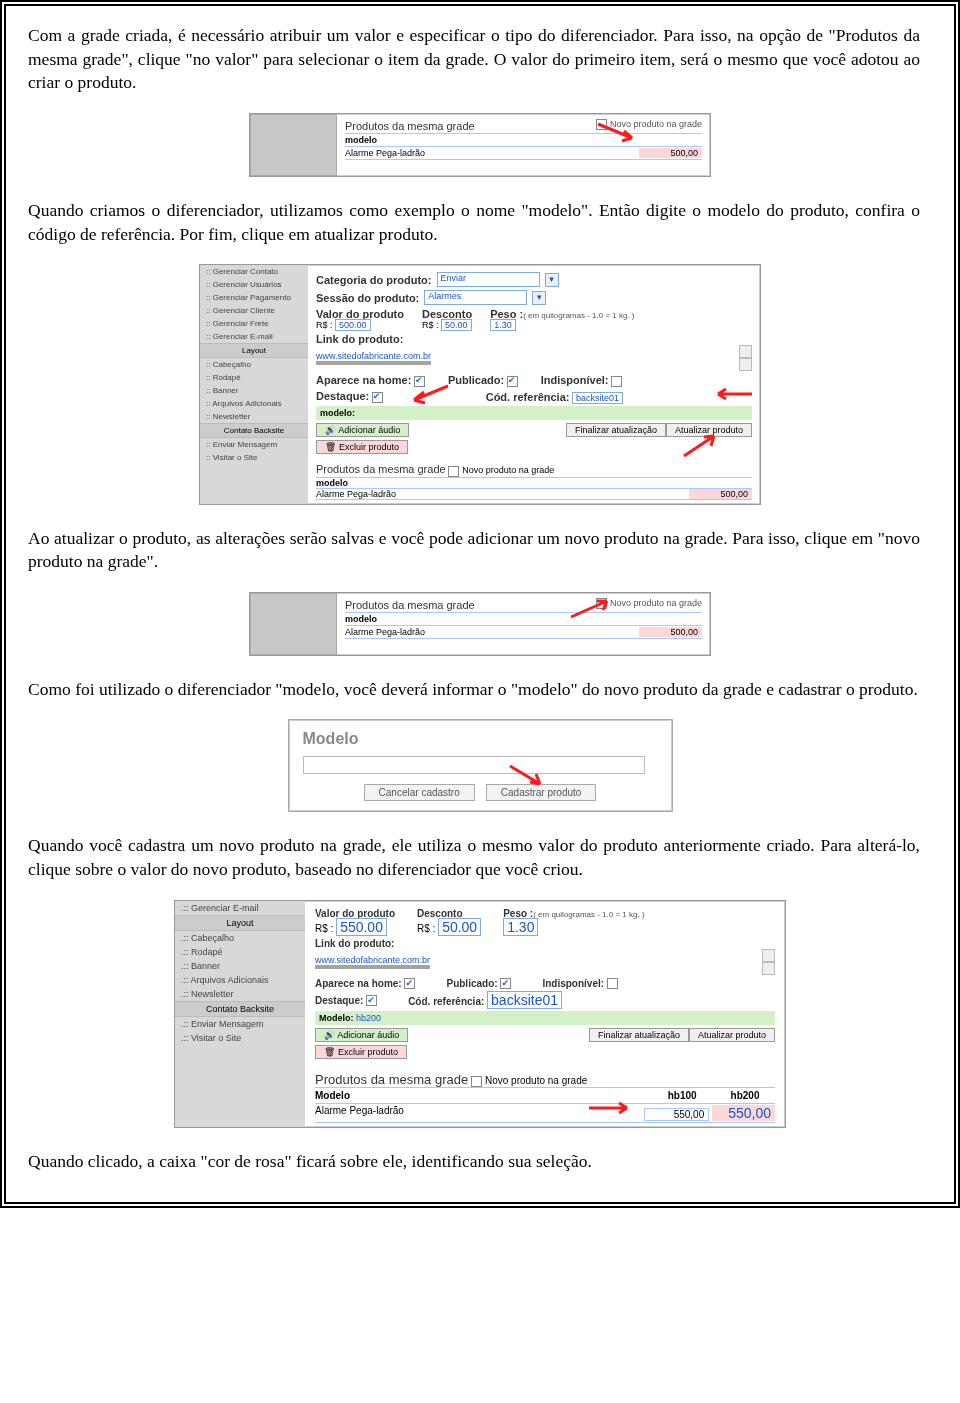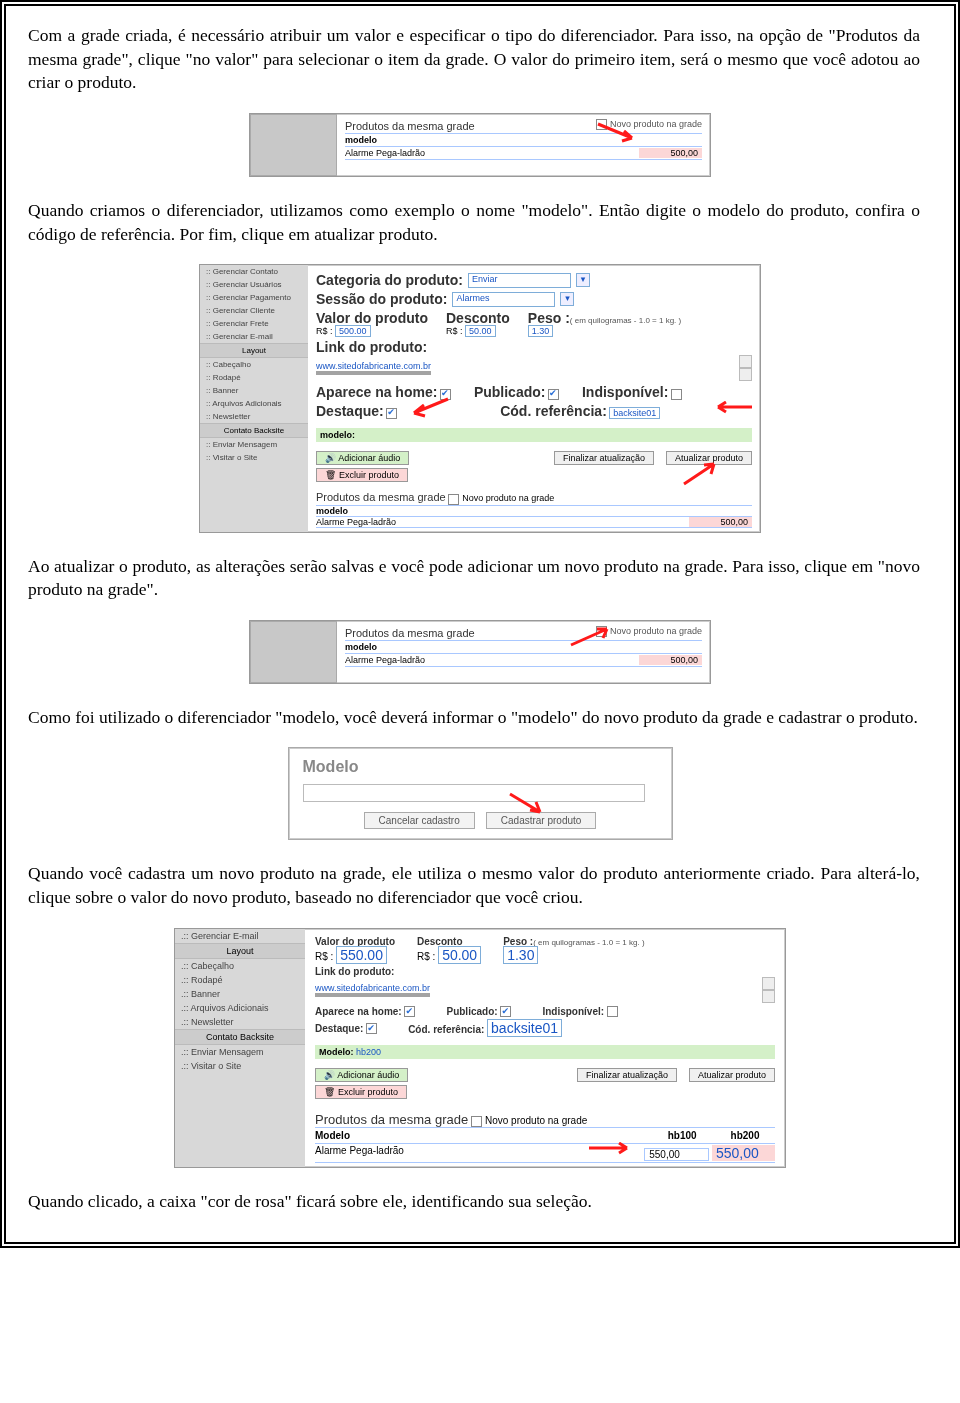--- a/index.html
+++ b/index.html
@@ -18,46 +18,46 @@
   .gradebox .price{width:55px;text-align:right;background:#fcd7d7;padding:0 4px}
   .chk{display:inline-block;width:9px;height:9px;border:1px solid #888;vertical-align:middle;margin-right:3px}
   .chk.on:after{content:"✔";font-size:9px;color:#2a6fd6;position:relative;top:-2px}
   
   .admin{width:560px;font:9px Verdana,Arial,sans-serif;display:flex}
   .sidebar{width:108px;background:#d8d8d8}
   .sidebar .grp{background:#ccc;font-size:8px;text-align:center;padding:2px 0;border-top:1px solid #bbb;border-bottom:1px solid #bbb}
   .sidebar .itm{font-size:8px;padding:2px 6px;color:#444}
   .main{flex:1;padding:4px 8px}
   .main .line{display:flex;align-items:center;gap:5px;margin:3px 0}
-  .main label{color:#333;font-weight:bold;font-size:14px}
+  .main label{color:#333;font-weight:bold;font-size:11px}
   .sel,.txt{border:1px solid #7eadd9;background:#fff;font-size:9px;padding:0 3px;height:13px;color:#1a56c4}
   .sel{width:95px}
   .txt{color:#1a56c4}
-  .greenbar{background:#d4f0c8;padding:2px 4px;margin:9px 0;font-size:9px;font-weight:bold}
-  .actrow{display:flex;gap:12px;align-items:center;margin:3px 0}
+  .greenbar{background:#d4f0c8;padding:2px 4px;margin:3px 0;font-size:9px;font-weight:bold}
+  .actrow{display:flex;align-items:center;margin:3px 0}
   .btn{border:1px solid #999;background:#f0f0f0;font-size:9px;padding:1px 8px}
   .pinkbtn{background:#fcd7d7}
   .greenbtn{background:#d4f0c8}
   .peso{color:#555;font-size:8px}
   .linkurl{color:#1a56c4;font-size:9px;border-bottom:4px solid #a3a3a3;display:inline-block}
   .iconsq{display:inline-block;width:11px;height:11px;border:1px solid #bbb;background:#eee;vertical-align:middle}
   
   .dlg{width:355px;border:1px solid #aaa;padding:10px 14px;font:11px Arial,sans-serif}
   .dlg .ttl{font:bold 16px Arial;color:#888;margin-bottom:8px}
   .dlg .inp{width:96%;height:16px;border:1px solid #bbb;background:#fff;margin-bottom:10px}
   .dlg .btns{text-align:center}
   .dlg .b{display:inline-block;border:1px solid #aaa;background:#f3f3f3;font-size:10px;padding:2px 14px;margin:0 4px;color:#555}
   
   .admin5{width:610px;font:10px Verdana,Arial,sans-serif;display:flex}
   .admin5 .sidebar{width:130px}
   .admin5 .sidebar .itm,.admin5 .sidebar .grp{font-size:9px}
   .admin5 .main{padding:4px 10px}
   .admin5 .main label{font-size:10px}
   .admin5 .txt,.admin5 .sel{font-size:14px;height:14px}
-  .pricecell{display:inline-block;width:55px;text-align:left;padding:0 4px;font-size:10px}
+  .pricecell{display:inline-block;width:55px;text-align:right;padding:0 4px;font-size:10px}
   .pricecell.sel{background:#fcd7d7;border:none;height:auto}
   .arrowSvg{display:inline-block;vertical-align:middle}
 </style>
 </head>
 <body>
 
 <div class="page">
 
 <p class="para">Com a grade criada, é necessário atribuir um valor e especificar o tipo do diferenciador. Para isso, na opção de "Produtos da mesma grade", clique "no valor" para selecionar o item da grade. O valor do primeiro item, será o mesmo que você adotou ao criar o produto.</p>
 

